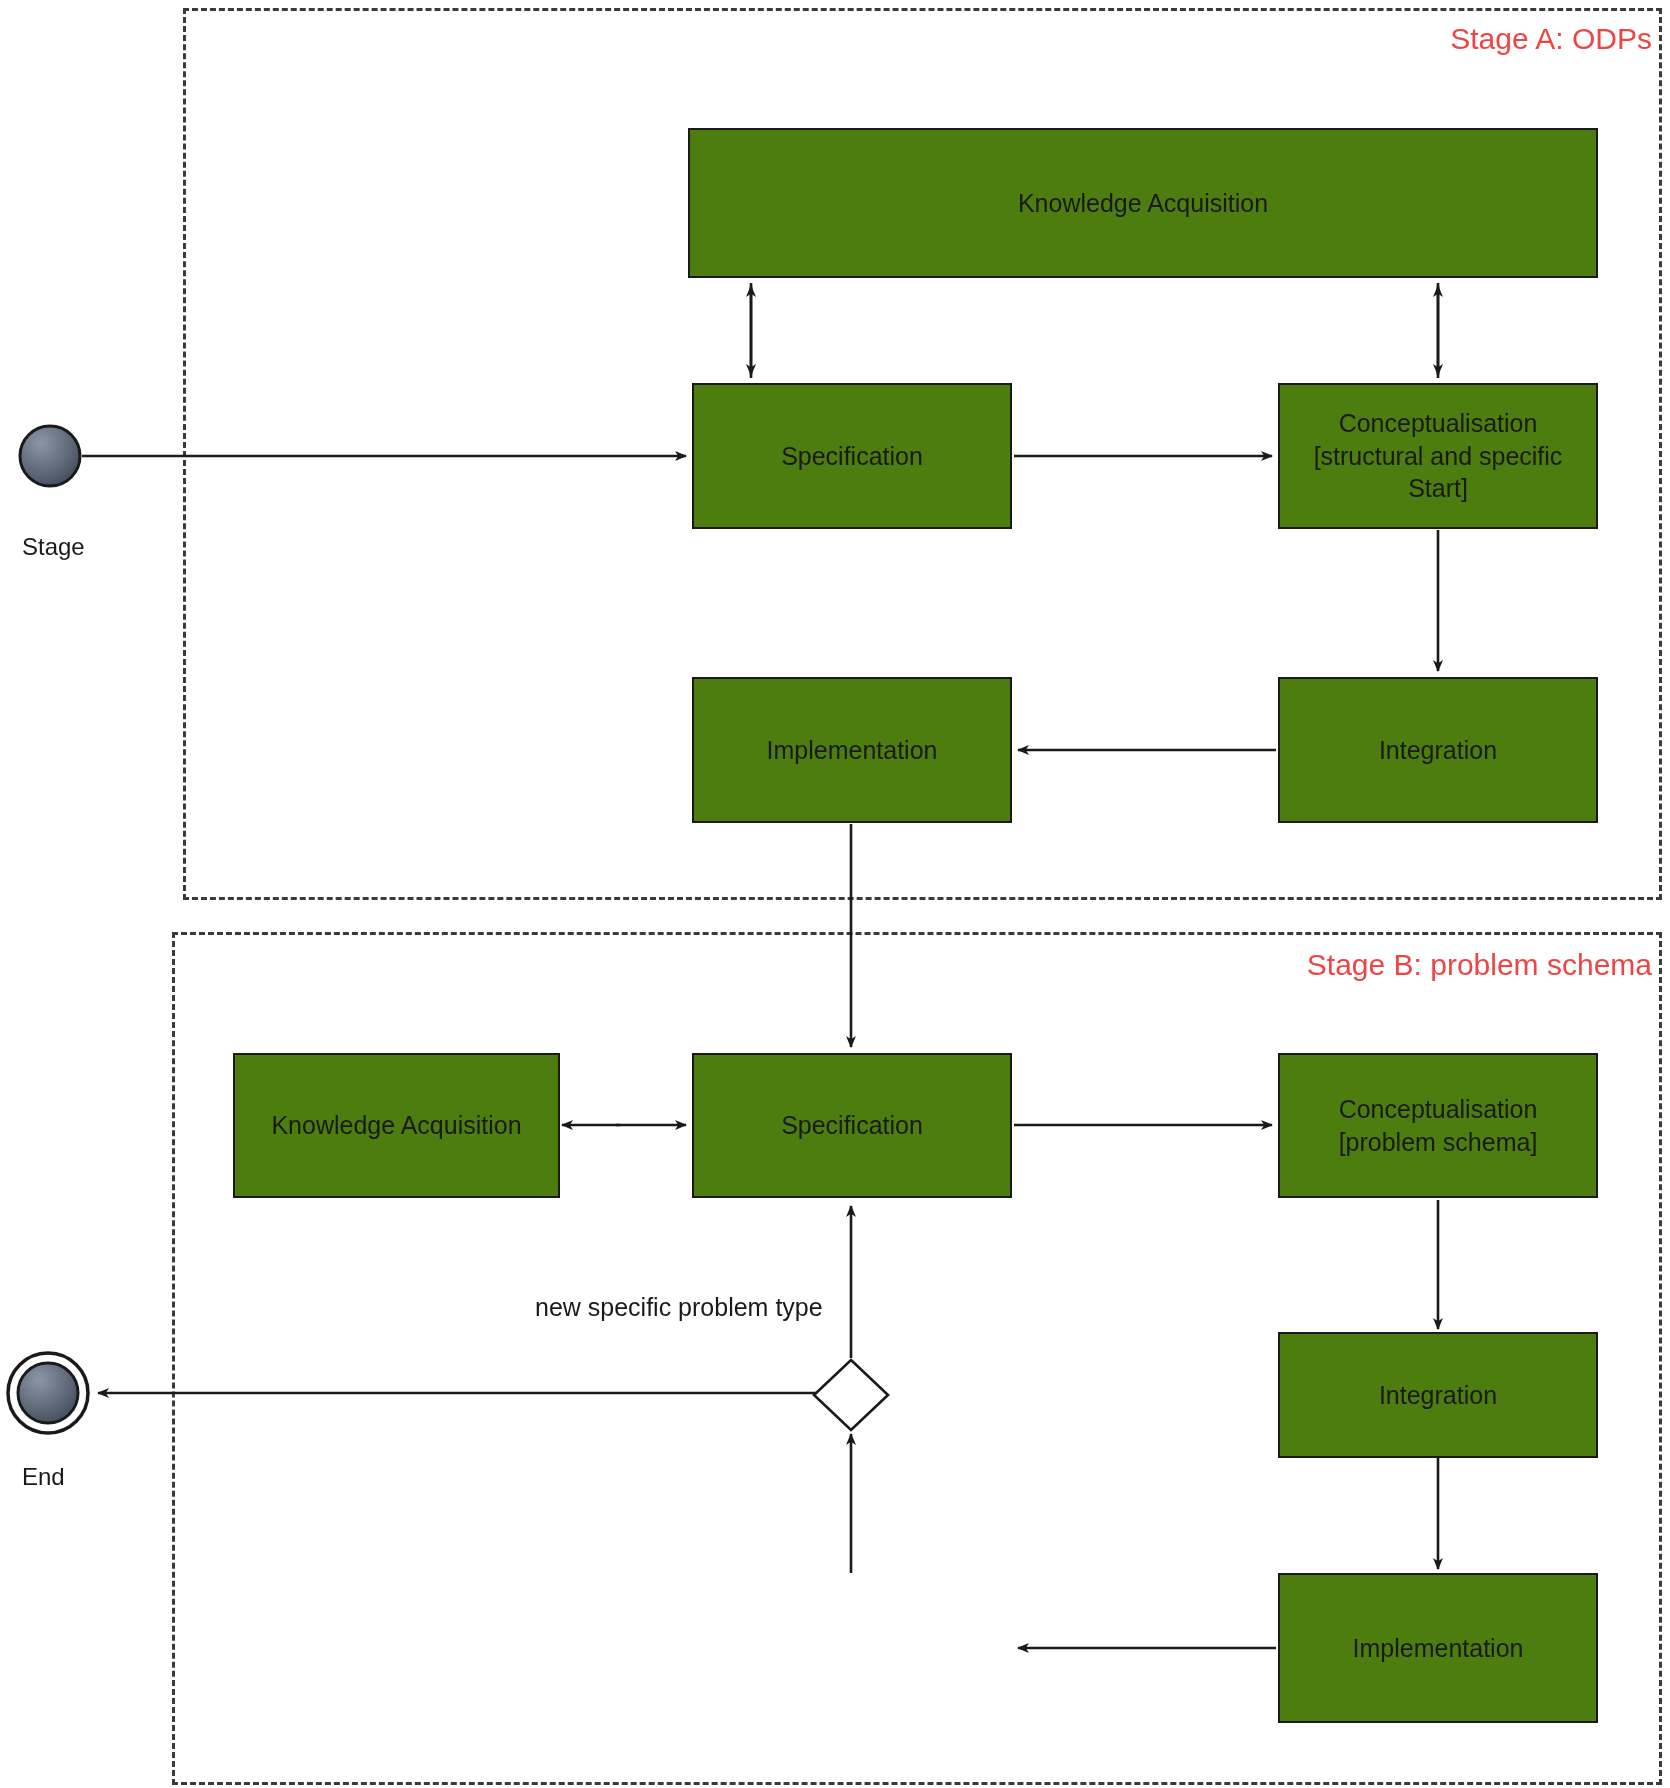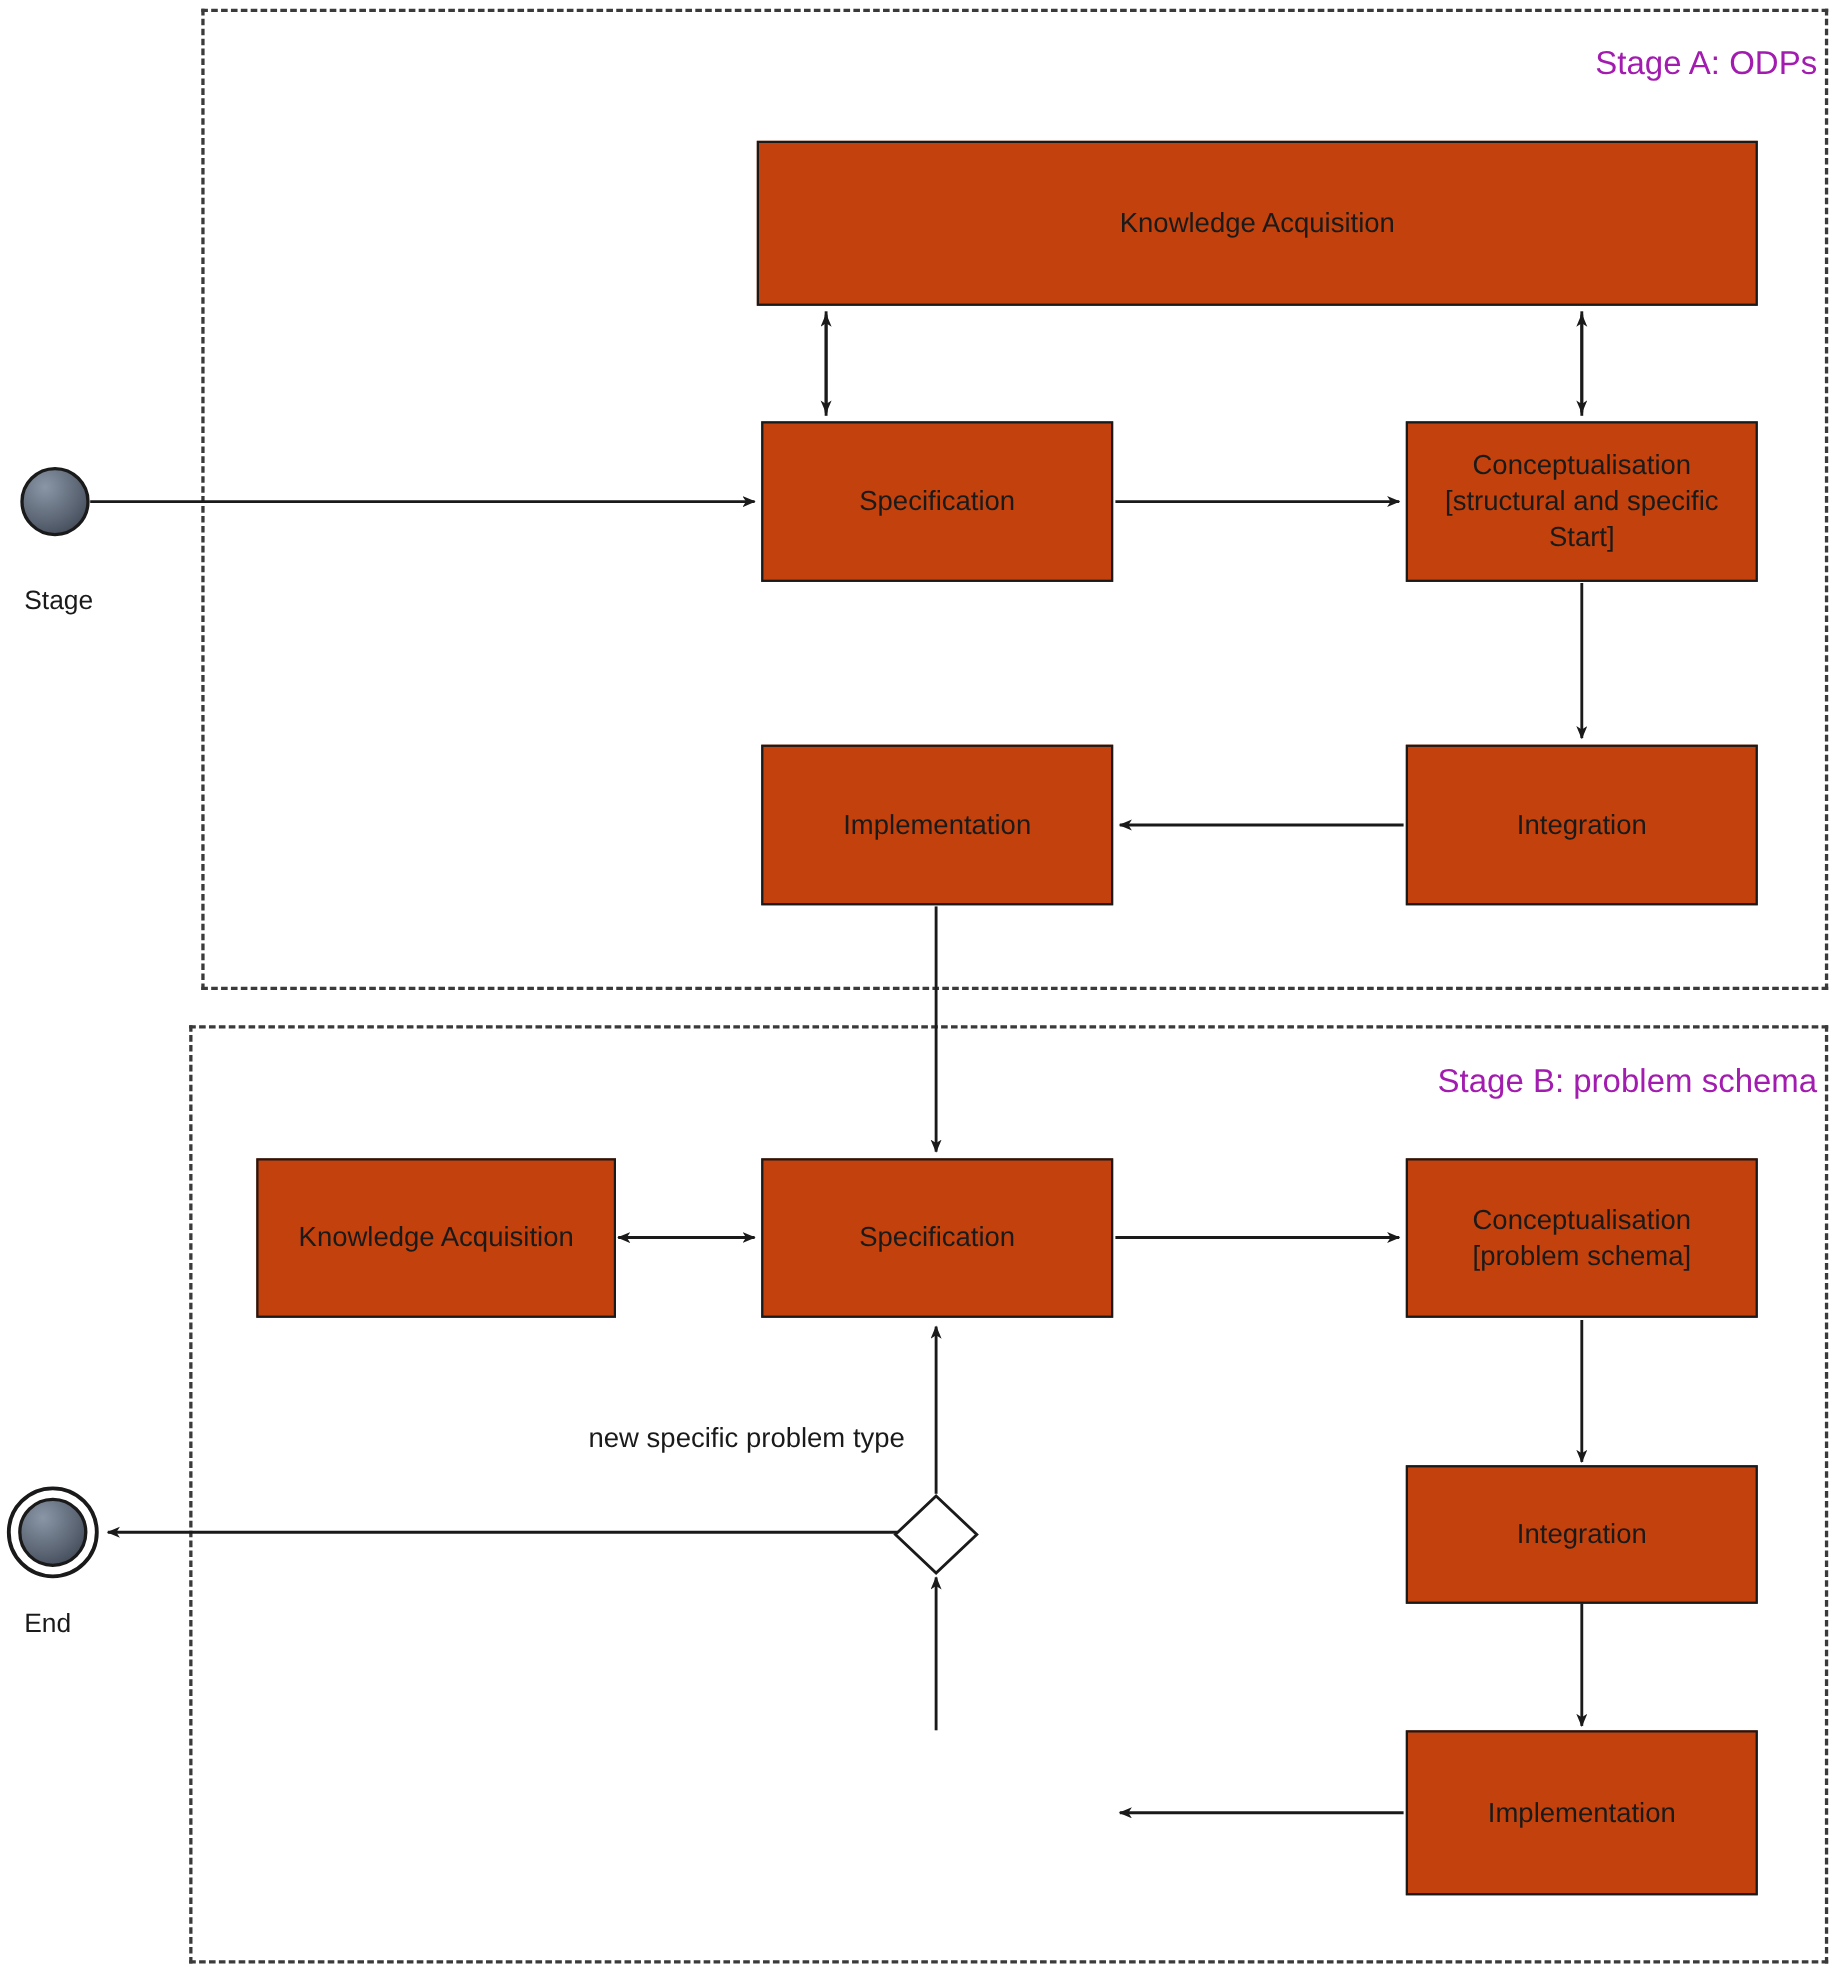--- a/index.html
+++ b/index.html
@@ -24,30 +24,29 @@
   }
   .stage-box {
     position: absolute;
     border: 3px dashed #3a3a3a;
     box-sizing: border-box;
     background: transparent;
   }
   .stage-label {
     position: absolute;
     font-size: 30px;
-    color: #a21caf;
+    color: #ef4444;
     white-space: nowrap;
     text-align: right;
-    margin-top: 19px;
   }
   .node {
     position: absolute;
     box-sizing: border-box;
     border: 2.5px solid #1a1a1a;
-    background: #c2410c;
+    background: #4d7c0f;
     display: flex;
     align-items: center;
     justify-content: center;
     text-align: center;
     font-size: 25px;
     color: #1a1a1a;
     line-height: 1.3;
     padding: 4px 8px;
   }
   .node span { display: block; }

